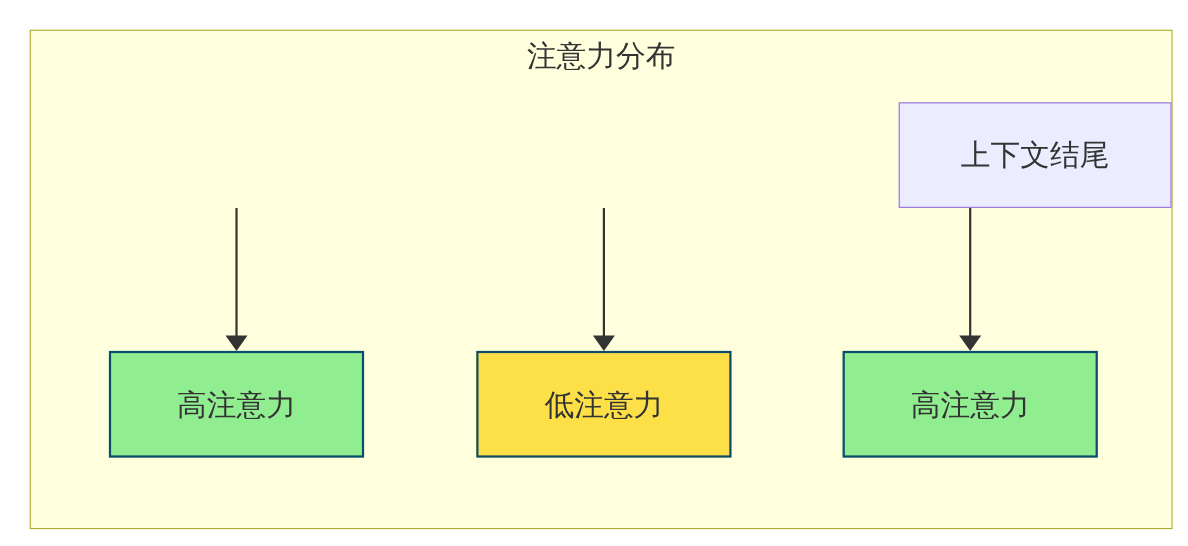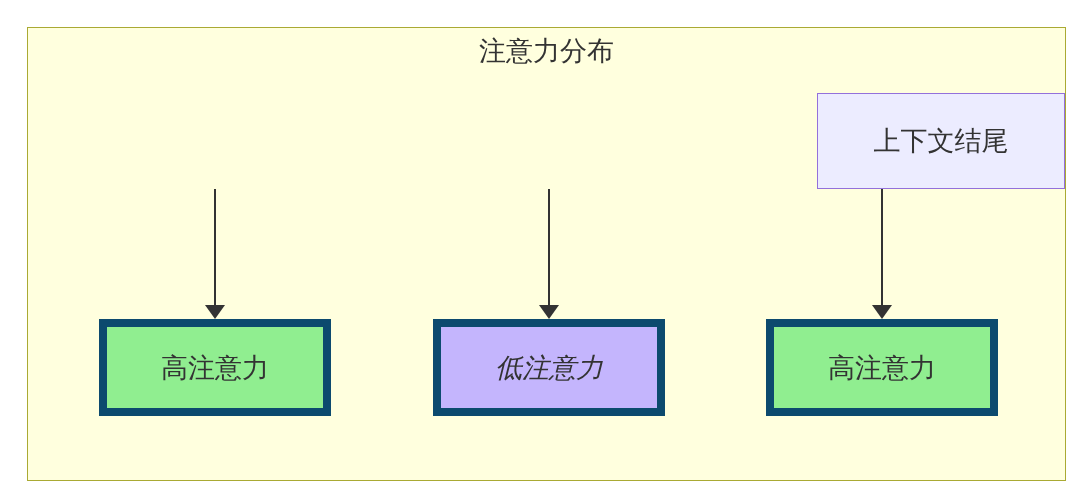--- a/index.html
+++ b/index.html
@@ -58,24 +58,24 @@
     top: 65px;
     width: 248px;
     height: 96px;
     background: #ececff;
     border: 1.5px solid #9370db;
   }
   .node.result {
     top: 291px;
     width: 232px;
     height: 97px;
-    border: 8px solid #0c4a6e;
+    border: 2px solid #0c4a6e;
   }
   .node.result.high { background: #90ee90; }
-  .node.result.low  { background: #c4b5fd; font-style: italic; }
+  .node.result.low  { background: #fde047; }
   .col-left.source  { left: 63px; }
   .col-mid.source   { left: 397px; }
   .col-right.source { left: 763px; margin-left: 26px; }
   .col-left.result  { left: 71px; }
   .col-mid.result   { left: 405px; }
   .col-right.result { left: 738px; }
 </style>
 </head>
 <body>
 

